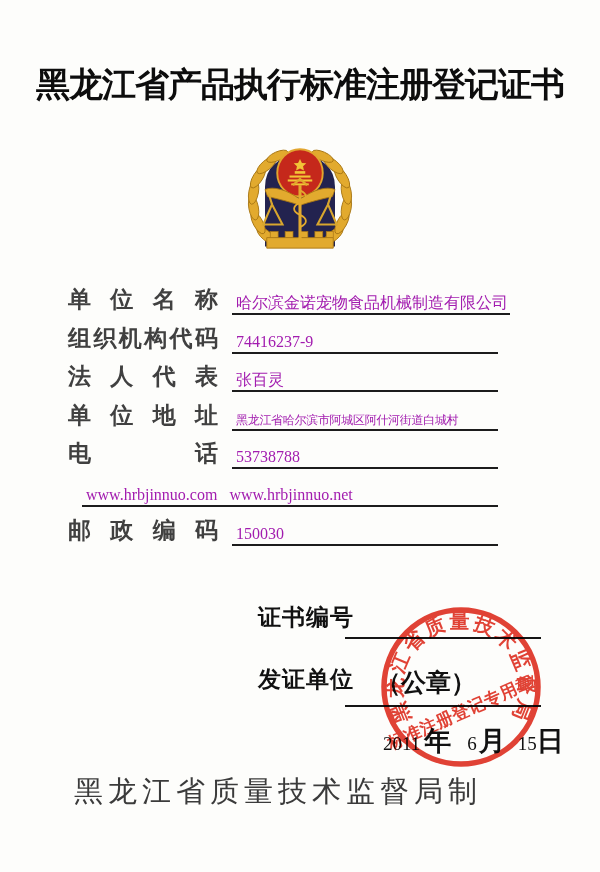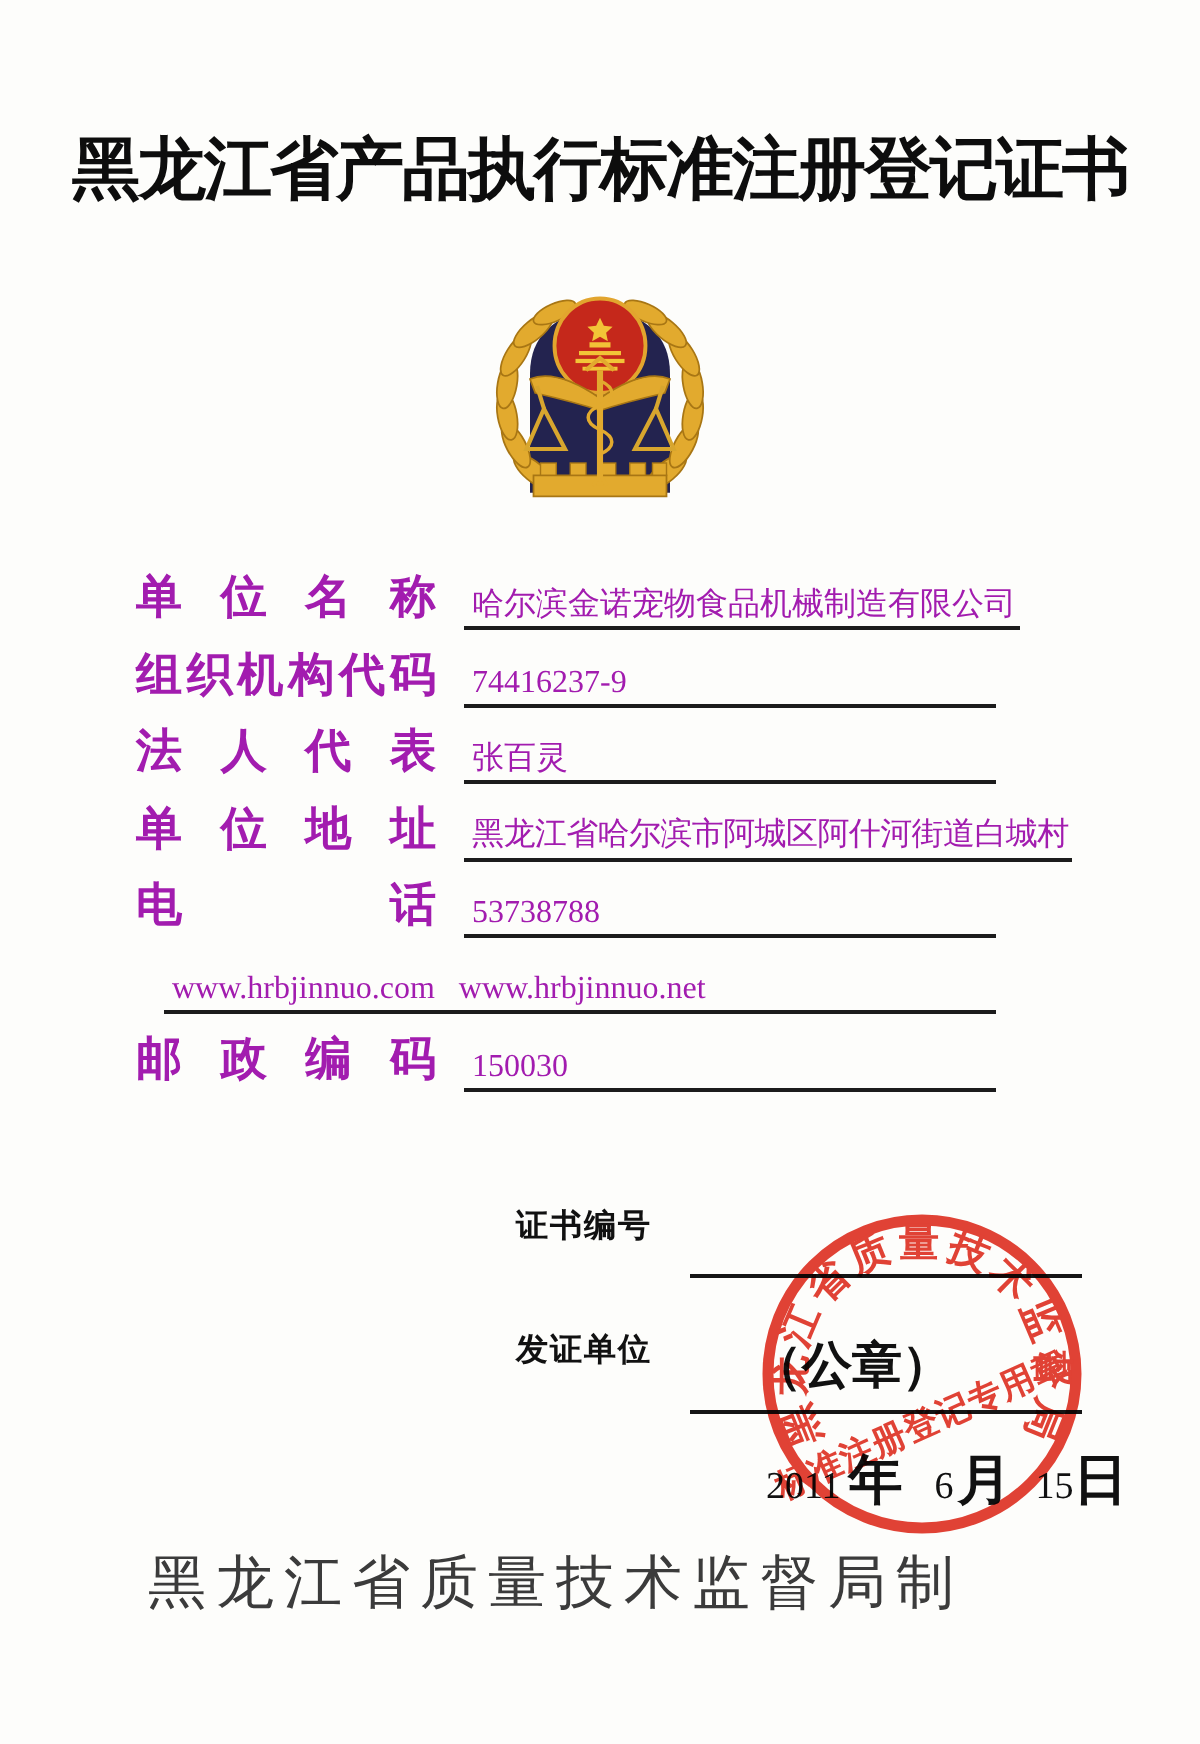--- a/index.html
+++ b/index.html
@@ -12,35 +12,35 @@
     position:absolute;top:62px;left:0;width:600px;text-align:center;
     font-size:34px;font-weight:900;letter-spacing:-1px;color:#0d0d0d;
     font-family:"DejaVu Serif","Liberation Serif",serif;
   }
   .emblem{position:absolute;left:230px;top:132px;width:140px;height:136px;}
   
   .fields{position:absolute;left:68px;top:277px;width:430px;}
   .frow{display:flex;align-items:flex-end;height:38.4px;}
   .flabel{
     width:150px;flex:0 0 150px;font-size:23px;font-weight:700;line-height:1;
-    margin-bottom:4px;color:#a21caf;
+    margin-bottom:4px;color:#404040;
     font-family:"DejaVu Sans","Liberation Sans",sans-serif;
     text-align:justify;text-align-last:justify;
   }
   .fval{
     flex:1;margin-left:14px;border-bottom:2px solid #1c1c1c;
     font-size:16px;line-height:1.2;padding:0 2px 1px 4px;
     white-space:pre;overflow:visible;color:#a21caf;
   }
-  .row-address .fval{font-size:16px;letter-spacing:-0.3px;}
+  .row-address .fval{font-size:12px;letter-spacing:-0.3px;}
   .row-url .fval{font-size:16px;}
   
   .blabel{
-    position:absolute;font-size:16px;font-weight:700;line-height:1;color:#111;
-    font-family:Liberation Mono, monospace;letter-spacing:1px;
+    position:absolute;font-size:23px;font-weight:700;line-height:1;color:#111;
+    font-family:Liberation Serif, serif;letter-spacing:1px;
   }
   .certno-label{left:258px;top:606px;}
   .issuer-label{left:258px;top:668px;}
   .seal-placeholder{
     position:absolute;left:376px;top:666px;font-size:25px;font-weight:700;
     color:#111;font-family:"DejaVu Sans","Liberation Sans",sans-serif;
   }
   .uline{position:absolute;height:2px;background:#151515;width:196px;left:345px;}
   .certno-line{top:637px;}
   .issuer-line{top:705px;}

